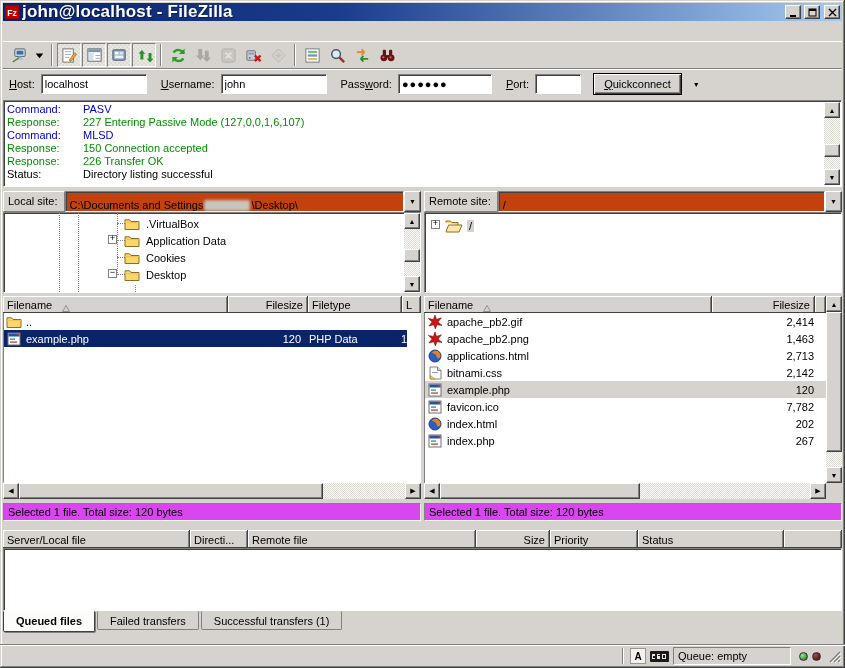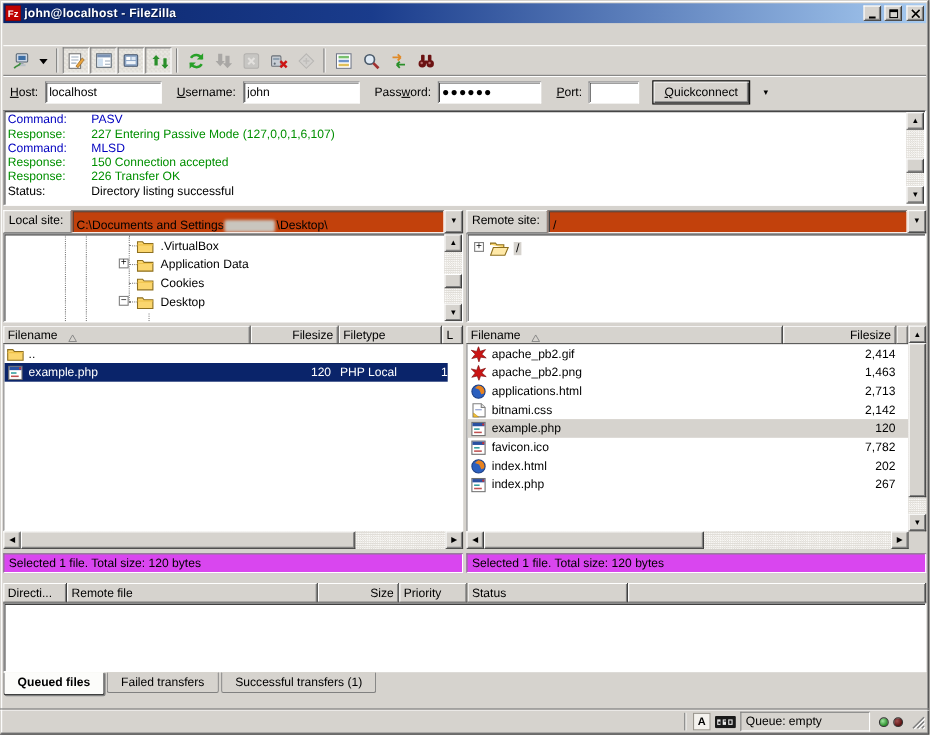--- a/index.html
+++ b/index.html
@@ -19,21 +19,21 @@
   
   .sunken { background:#fff; border:1px solid; border-color:#808080 #fff #fff #808080;
             box-shadow: inset 1px 1px 0 #404040; }
   .raised { background:#d6d3ce; border:1px solid; border-color:#fff #404040 #404040 #fff;
             box-shadow: inset -1px -1px 0 #808080; }
 
   
   #titlebar { position:absolute; left:3px; top:3px; right:3px; height:18px;
     background:linear-gradient(90deg,#0a246a 0%,#1a3c8c 40%,#a6caf0 100%);
     display:flex; align-items:center; padding:0 2px; gap:3px; }
-  #titlebar .title { color:#fff; font-weight:bold; font-size:11px; letter-spacing:.2px; flex:1;
+  #titlebar .title { color:#fff; font-weight:bold; font-size:17px; letter-spacing:.2px; flex:1;
     text-shadow:1px 1px 0 rgba(0,0,0,.4); white-space:nowrap; overflow:hidden; }
   .fz-logo { width:14px; height:14px; flex:0 0 auto; }
   .cap-btn { width:16px; height:14px; display:flex; align-items:center; justify-content:center; padding:0; }
   .cap-btn svg { width:9px; height:9px; }
 
   
   #menubar { position:absolute; left:3px; top:21px; right:3px; height:20px;
     display:flex; align-items:center; padding-left:4px; }
   .menu-item { padding:3px 8px; cursor:default; }
 
@@ -434,21 +434,21 @@
       <div class="file-row sel-blue" style="width: 403px;">
         <span class="ficon"><svg viewBox="0 0 14 14">
             <rect x="1" y="1" width="12" height="12" fill="#fff" stroke="#707070"></rect>
             <rect x="1.5" y="1.5" width="11" height="3" fill="#2a50a0"></rect>
             <rect x="10.4" y="2" width="1.8" height="1.8" fill="#d03030"></rect>
             <rect x="3" y="6.4" width="5" height="1.4" fill="#2f9d9d"></rect>
             <rect x="3" y="9.4" width="7" height="1.4" fill="#c05050"></rect>
           </svg></span>
         <span class="fname" style="flex: 1 1 0%;">example.php</span>
         <span class="fsize" style="width: 76px;">120</span>
-        <span class="ftype" style="width: 92px; padding-left: 8px; flex: 0 0 auto;">PHP Local</span>
+        <span class="ftype" style="width: 92px; padding-left: 8px; flex: 0 0 auto;">PHP Data</span>
         <span class="fmod" style="width: 14px; flex: 0 0 auto; text-align: right;">1</span>
       </div>
     </div>
 
   <div id="remote-list-hdr" class="list-hdr" style="left:424px; top:296px; width:402px;">
       <span class="colhdr" style="width: 288px; flex: 0 0 auto;">Filename<span class="sort-arrow" style="width: 8px; height: 7px; margin-left: 10px;"><svg viewBox="0 0 8 7">
             <path d="M4 0.5 L7.5 6.5 H0.5 Z" fill="#d6d3ce" stroke="#808080" stroke-width="0.8"></path>
           </svg></span></span>
       <span class="colhdr num" style="width: 103px; flex: 0 0 auto;">Filesize</span>
       <span class="colhdr" style="width: 11px; flex: 0 0 auto;"></span>
@@ -548,24 +548,25 @@
     <span class="sb-btn" style="left:0; top:0;">◀</span>
     <span class="sb-track" style="left:16px; right:16px; top:0; height:16px;"></span>
     <span class="sb-thumb" style="left:16px; top:0; width:200px; height:16px;"></span>
     <span class="sb-btn" style="right:0; top:0;">▶</span>
   </div>
 
   <div class="status-box" style="left:3px; top:503px; width:418px;"><span>Selected 1 file. Total size: 120 bytes</span></div>
   <div class="status-box" style="left:424px; top:503px; width:418px;"><span>Selected 1 file. Total size: 120 bytes</span></div>
 
   <div id="queue-header">
+      <span class="colhdr" style="width: 187px; flex: 0 0 auto;">Server/Local file</span>
       <span class="colhdr" style="width: 58px; flex: 0 0 auto;">Directi...</span>
       <span class="colhdr" style="width: 228px; flex: 0 0 auto;">Remote file</span>
       <span class="colhdr num" style="width: 74px; flex: 0 0 auto;">Size</span>
-      <span class="colhdr" style="width: 62px; flex: 0 0 auto;">Priority</span>
+      <span class="colhdr" style="width: 88px; flex: 0 0 auto;">Priority</span>
       <span class="colhdr" style="width: 146px; flex: 0 0 auto;">Status</span>
       <span class="colhdr" style="flex: 1 1 0%;"></span>
     </div>
   <div id="queue-body" class="sunken"></div>
 
   <div id="tabs">
       <span class="tab active">Queued files</span>
       <span class="tab">Failed transfers</span>
       <span class="tab">Successful transfers (1)</span>
     </div>

